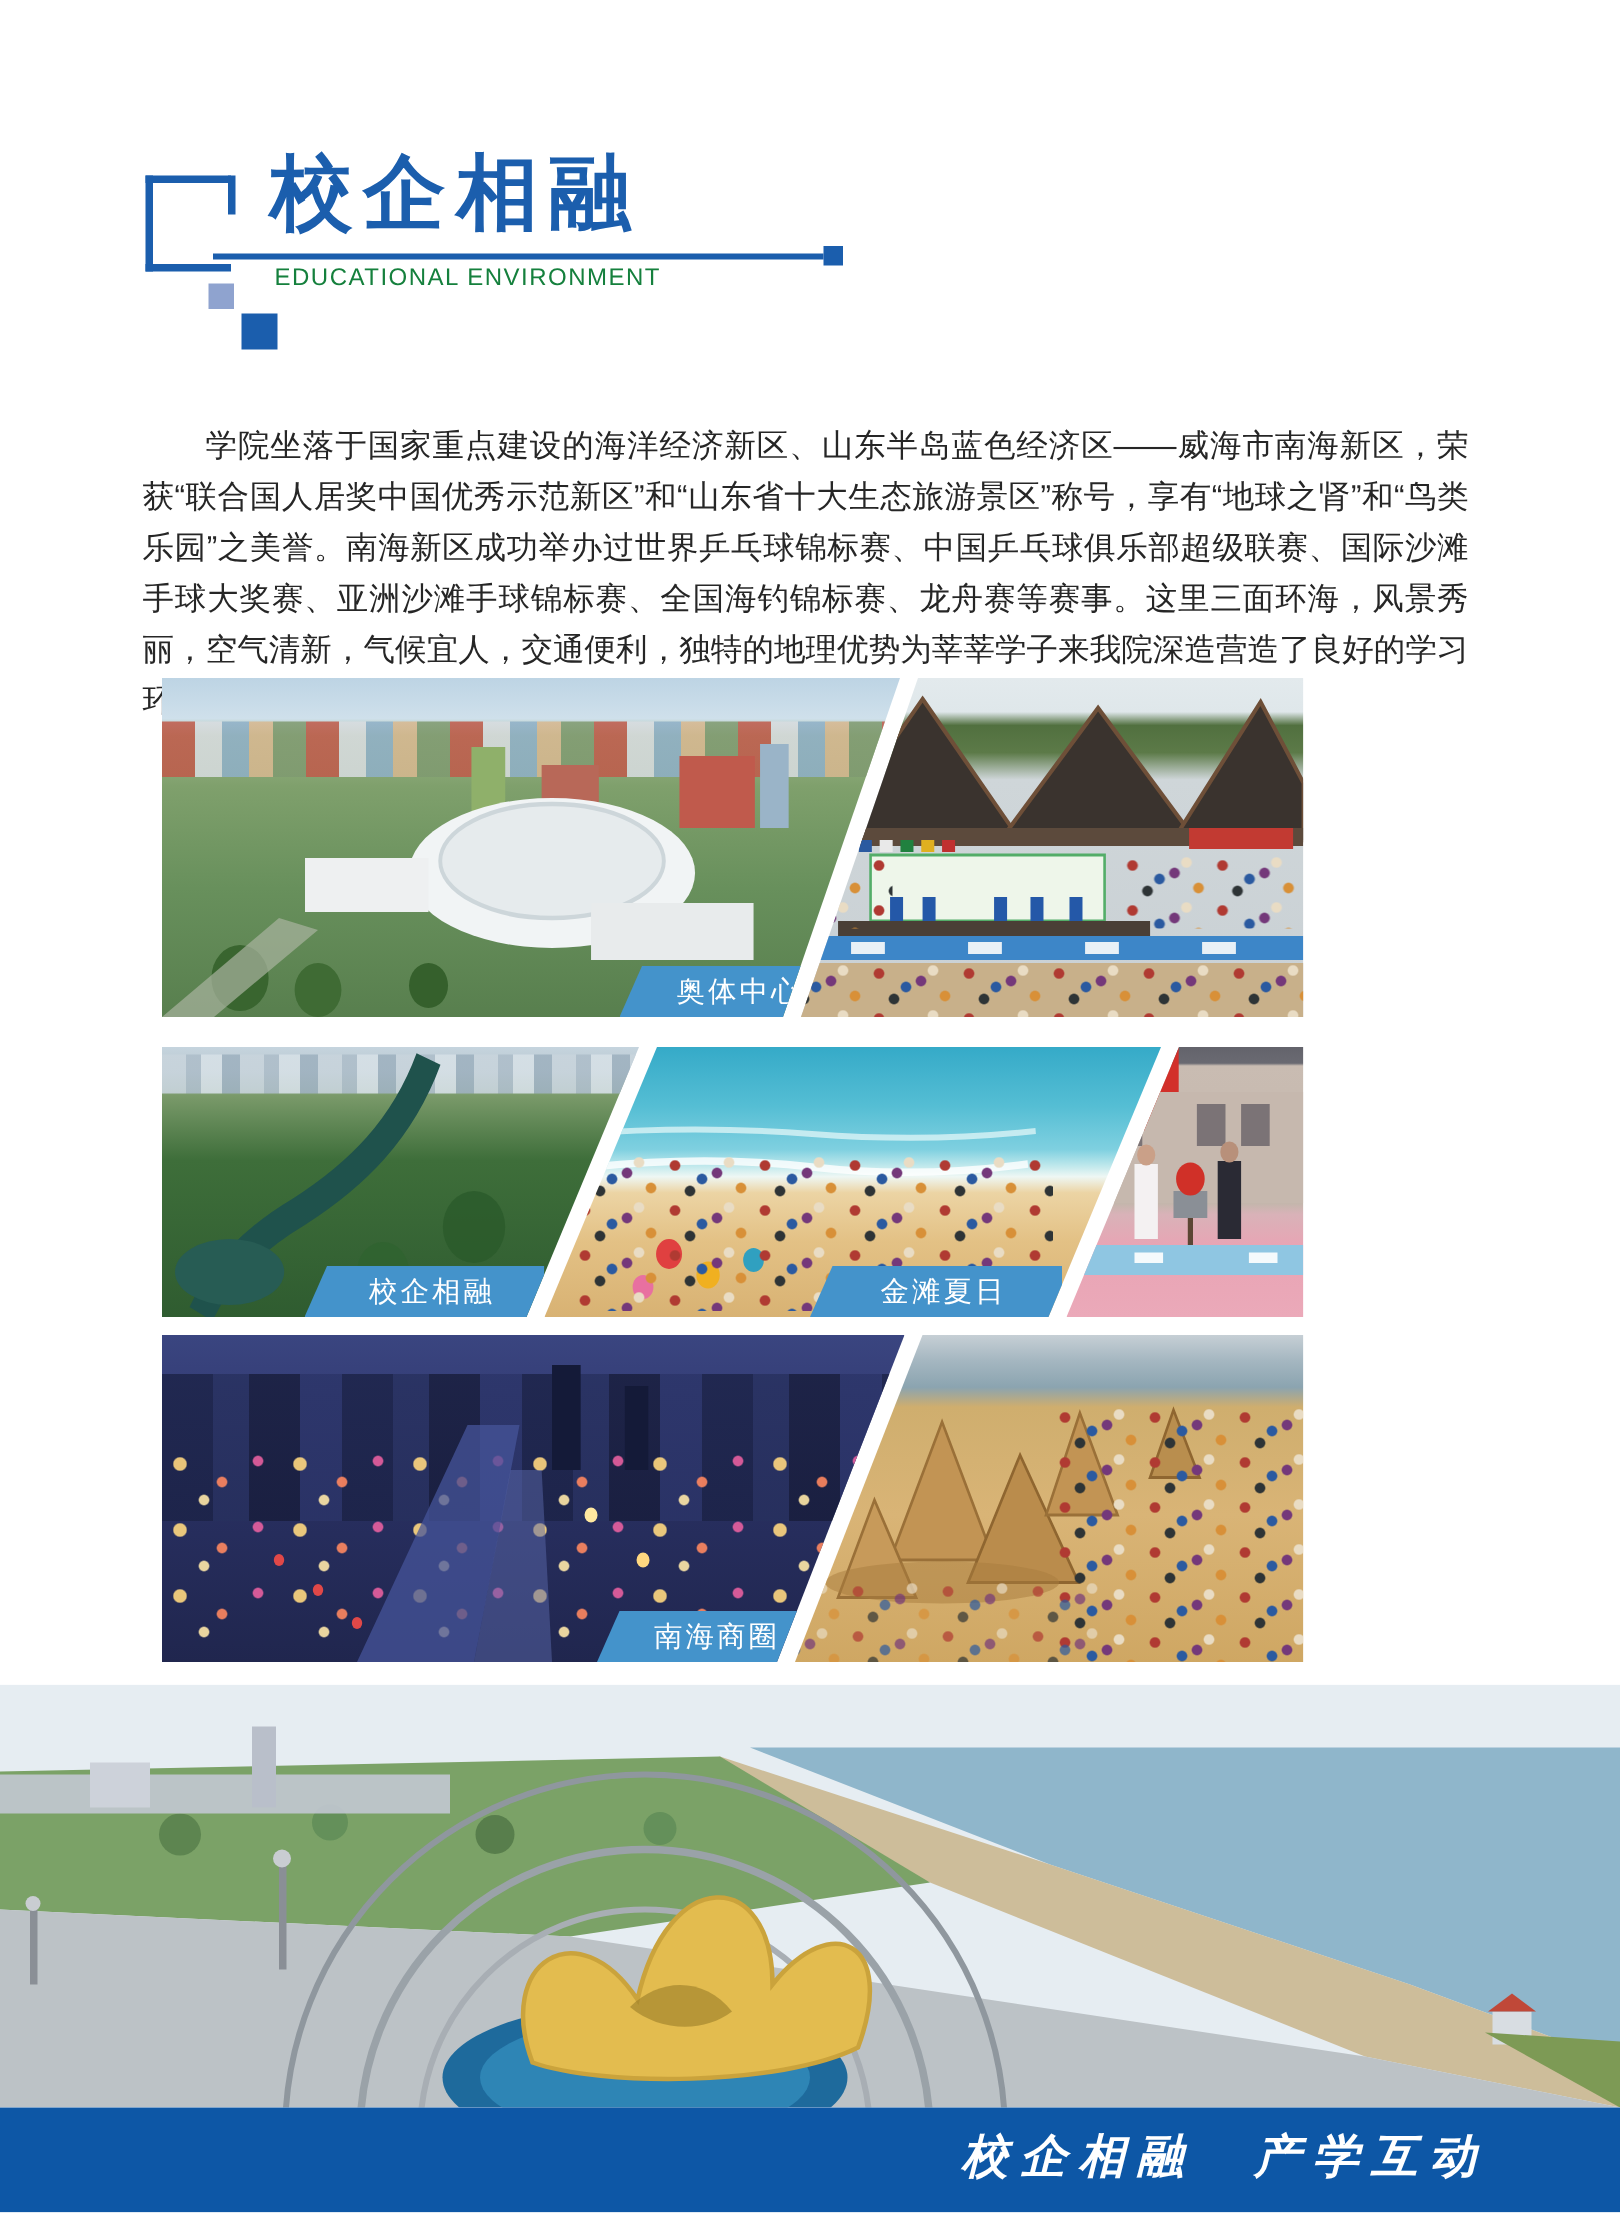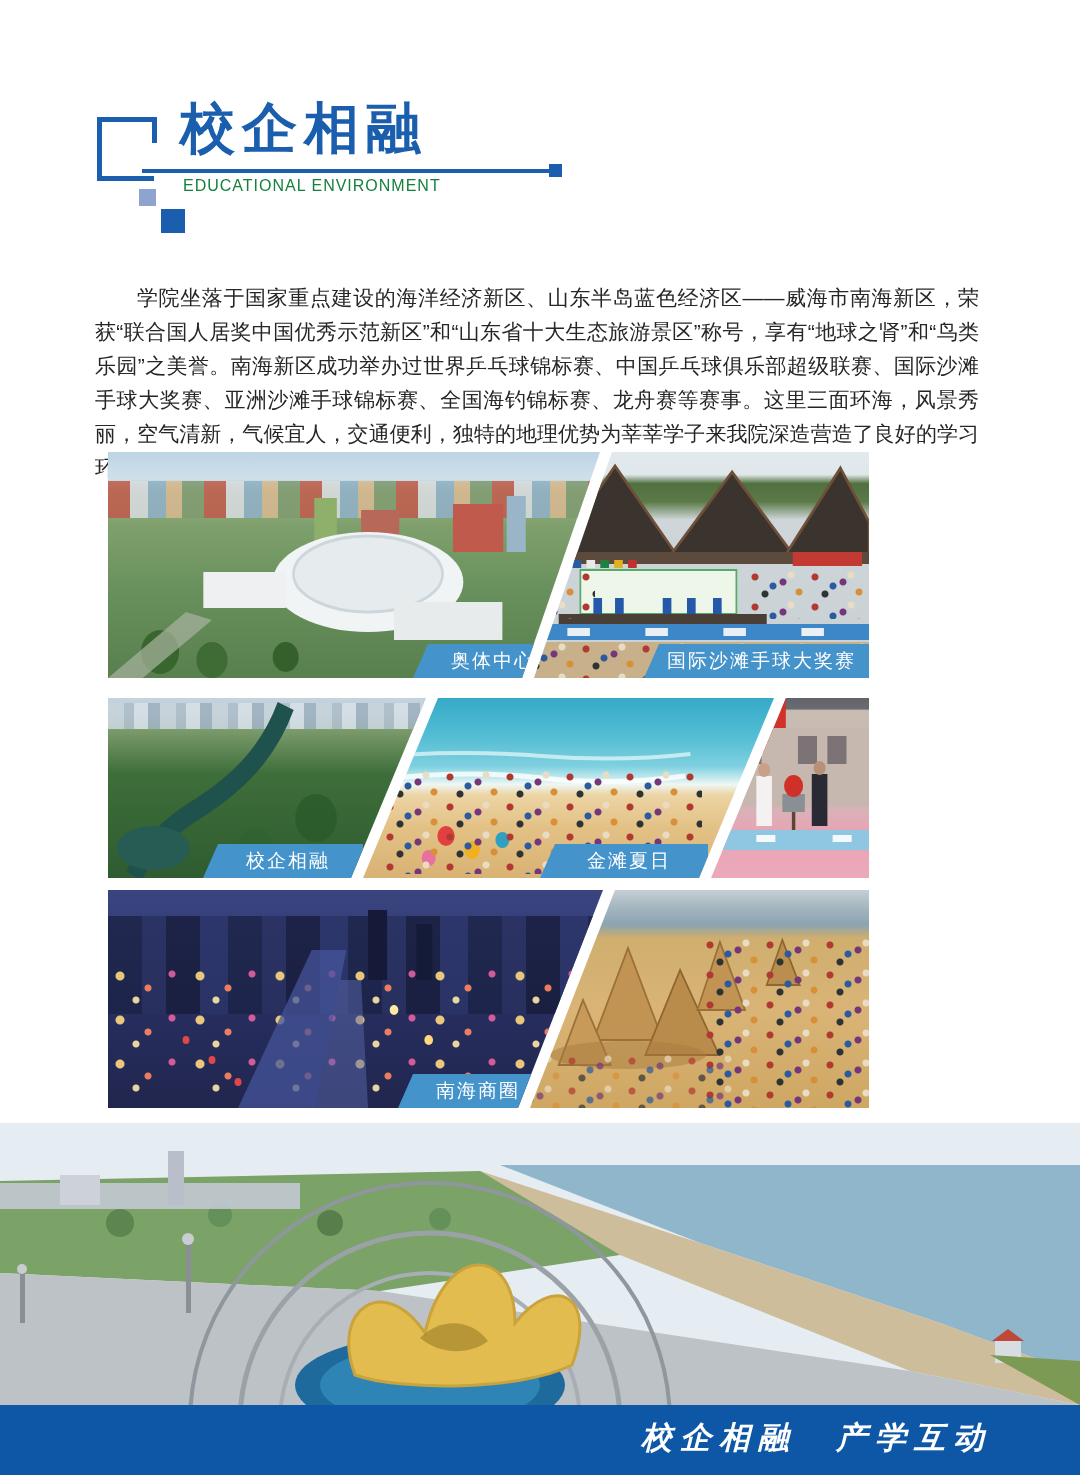--- a/index.html
+++ b/index.html
@@ -157,21 +157,20 @@
           <rect x="452" y="176" width="26" height="8" fill="#e8f0f6"></rect>
           <rect x="530" y="176" width="26" height="8" fill="#e8f0f6"></rect>
           <rect x="620" y="176" width="26" height="8" fill="#e8f0f6"></rect>
           <rect x="710" y="176" width="26" height="8" fill="#e8f0f6"></rect>
           <rect x="800" y="176" width="26" height="8" fill="#e8f0f6"></rect>
         </svg>
         <div class="speckle" style="left:46%;top:52%;width:18%;height:22%;"></div>
         <div class="speckle" style="left:84%;top:52%;width:16%;height:22%;"></div>
         <div class="speckle" style="left:46%;top:84%;right:0;width:54%;height:16%;background-color:#c8b08a;"></div>
       </div>
-      <div class="plabel lab-b">国际沙滩手球大奖赛</div>
     </div>
   </div>
 
   <div class="collage-row" id="row2">
     <div class="photo clip-c">
       <div class="scene scene-c" style="position:absolute;inset:0;">
         <div class="cityband"></div>
         <svg viewBox="0 0 878 180" preserveAspectRatio="none">
           <path d="M205,8 C185,55 150,85 105,110 C70,128 45,150 30,178" fill="none" stroke="#1f524c" stroke-width="20"></path>
           <ellipse cx="52" cy="150" rx="42" ry="22" fill="#275c54"></ellipse>

